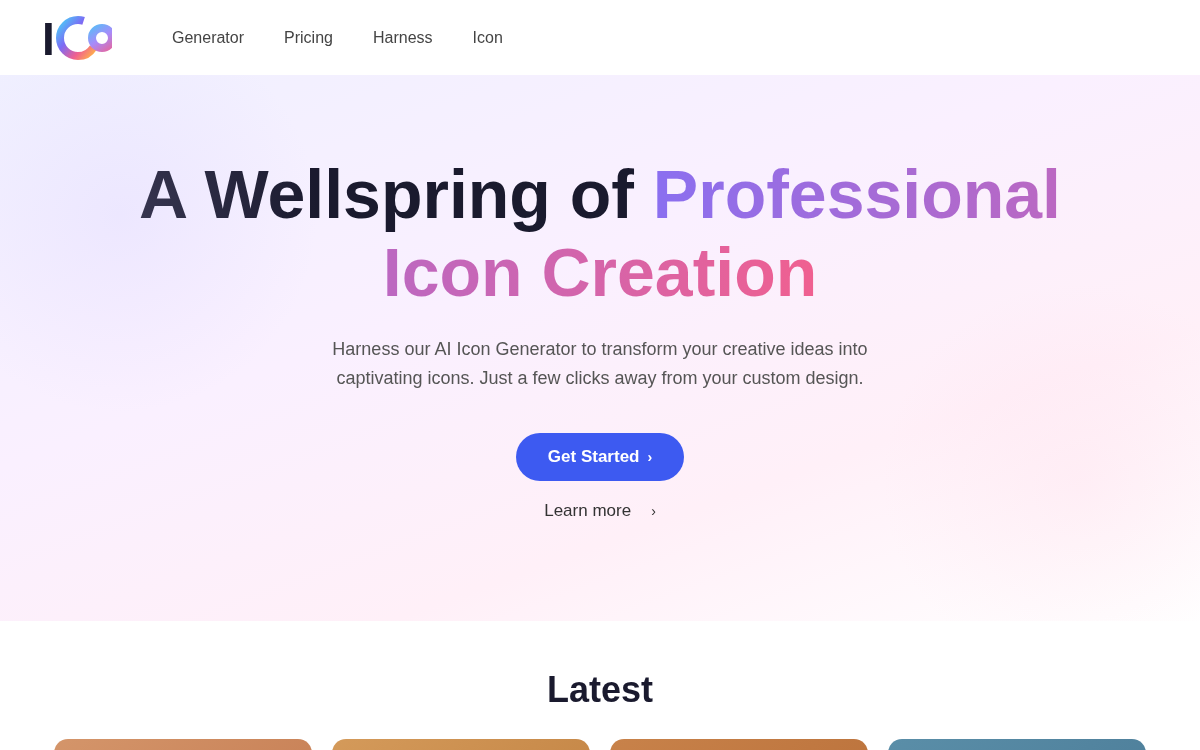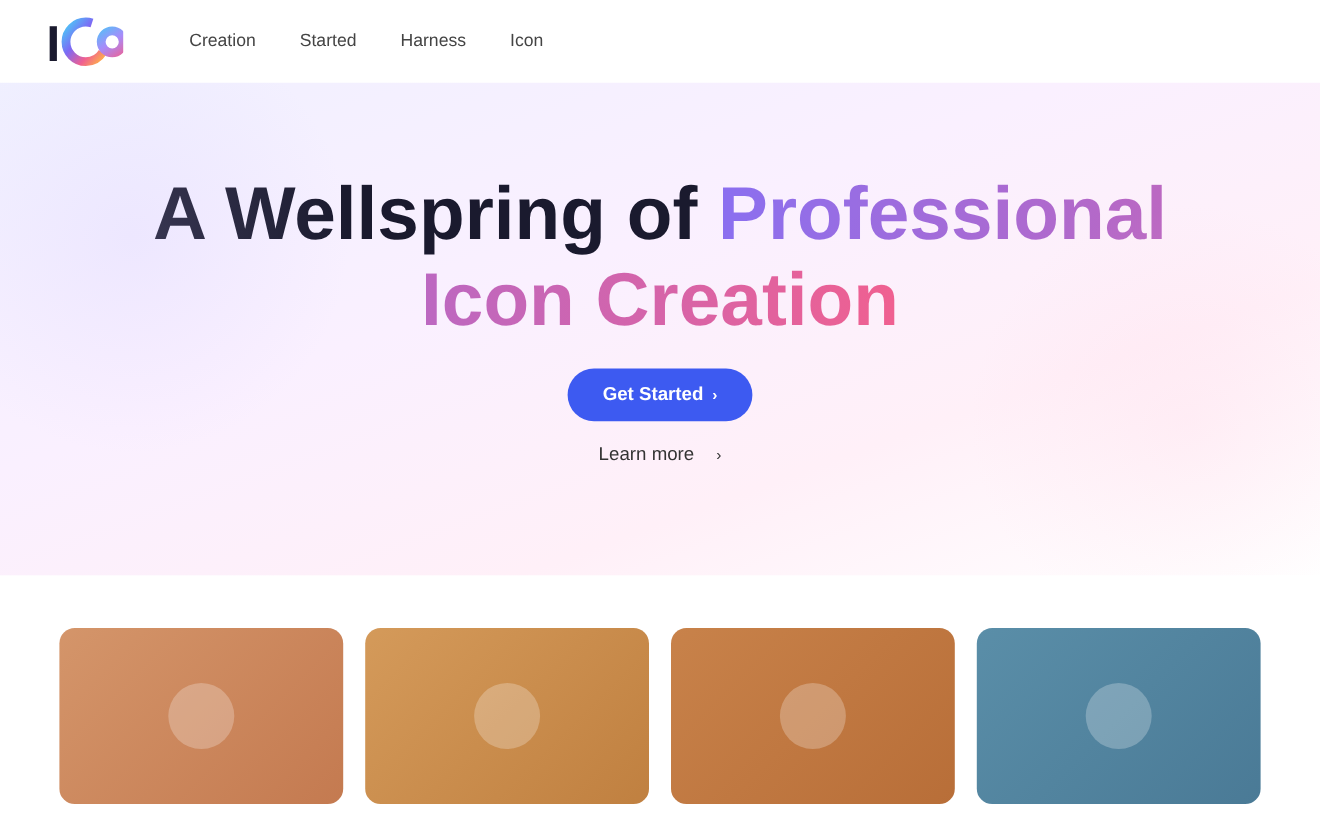--- a/index.html
+++ b/index.html
@@ -189,51 +189,53 @@
           <stop offset="0%" stop-color="#4fc3f7"></stop>
           <stop offset="50%" stop-color="#a78bfa"></stop>
           <stop offset="100%" stop-color="#f06090"></stop>
         </linearGradient>
       </defs>
     </svg>
   </div>
 
   <ul class="nav-links">
     <li>
-      <a href="#">Creation</a>
-    </li>
-    <li>
-      <a href="#">Started</a>
+      <a href="#">Generator</a>
+    </li>
+    <li>
+      <a href="#">Pricing</a>
     </li>
     <li>
       <a href="#">Harness</a>
     </li>
     <li>
       <a href="#">Icon</a>
     </li>
   </ul>
 </nav>
 
 <section class="hero">
   <h1 class="hero-title">
     <span>A Wellspring of </span><span class="gradient-text">Professional<br>Icon Creation</span>
   </h1>
+  <p class="hero-subtitle">Harness our AI Icon Generator to transform your creative ideas into captivating icons. Just a few clicks away from your custom design.</p>
   <div class="hero-actions">
     <button class="btn-primary">
       <span>Get Started</span>
       <span class="chevron">›</span>
     </button>
     <button class="btn-secondary">
       <span>Learn more</span>
       <span class="chevron">›</span>
     </button>
   </div>
 </section>
 
 <section class="latest-section">
+  <h2 class="latest-title">Latest</h2>
   <div class="cards-row">
     <div class="card card-1">
       <div class="card-inner">
         <div class="card-circle"></div>
       </div>
     </div>
     <div class="card card-2">
       <div class="card-inner">
         <div class="card-circle"></div>
       </div>

